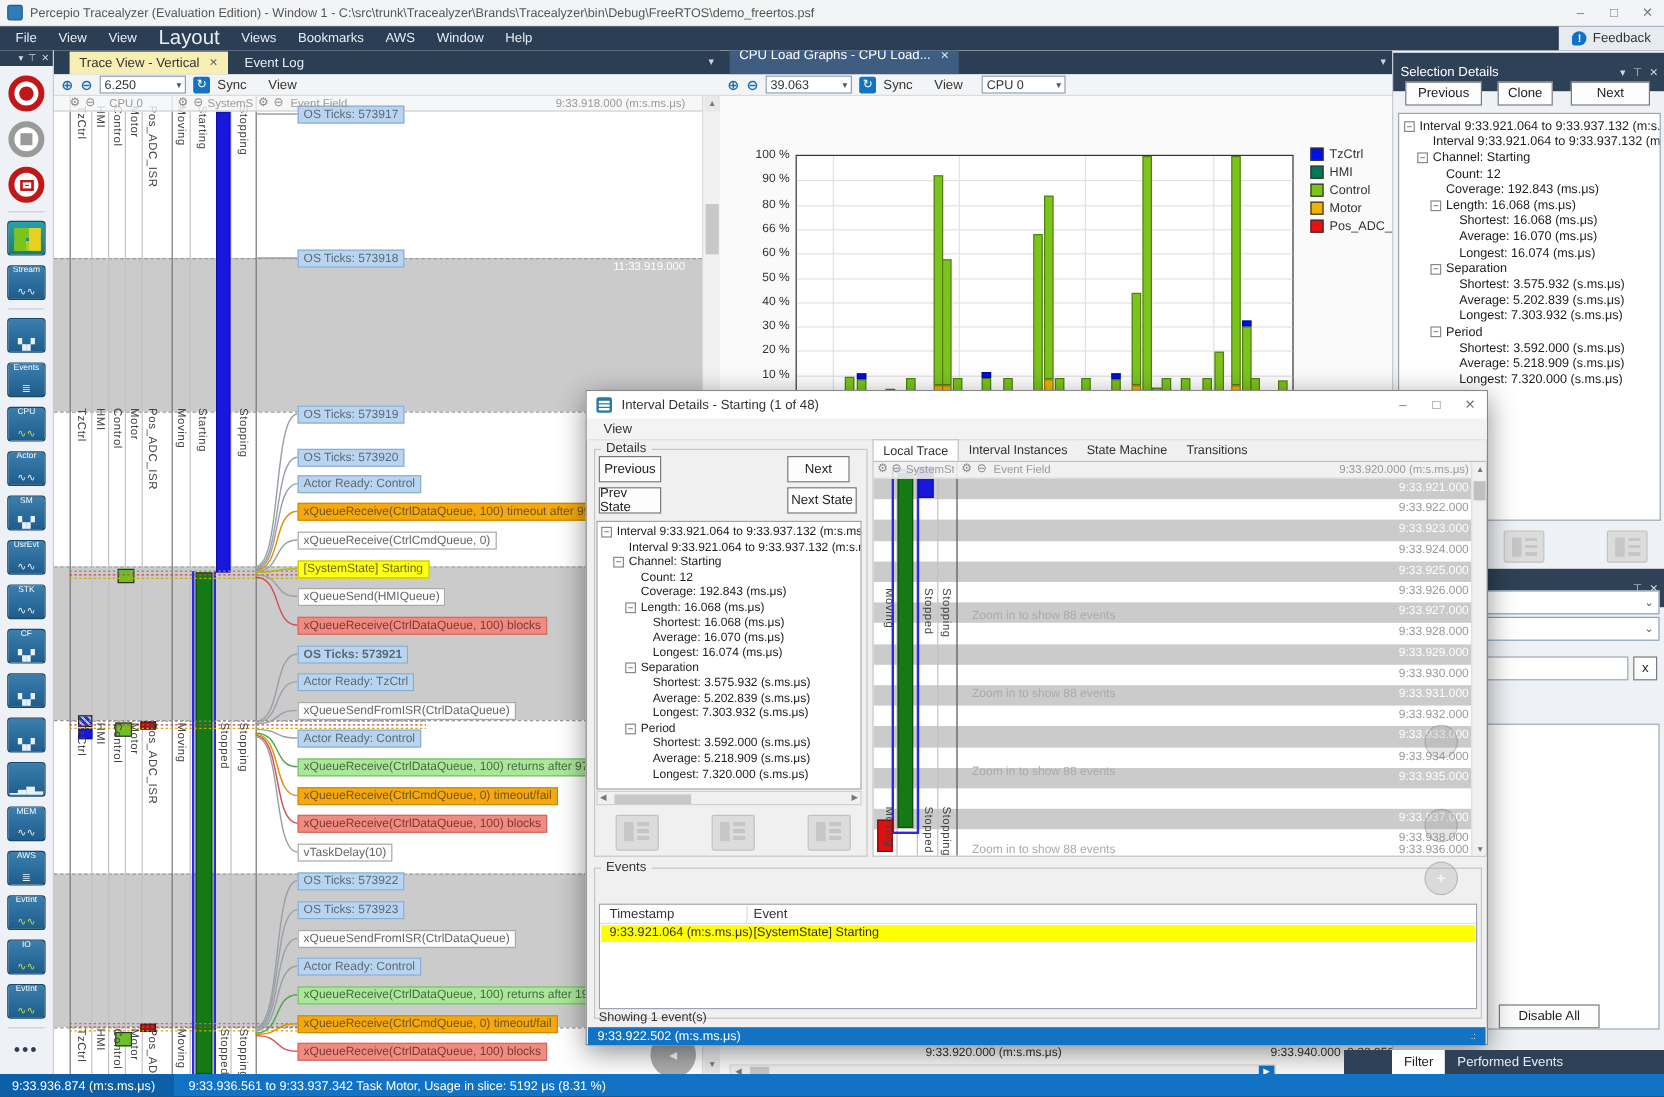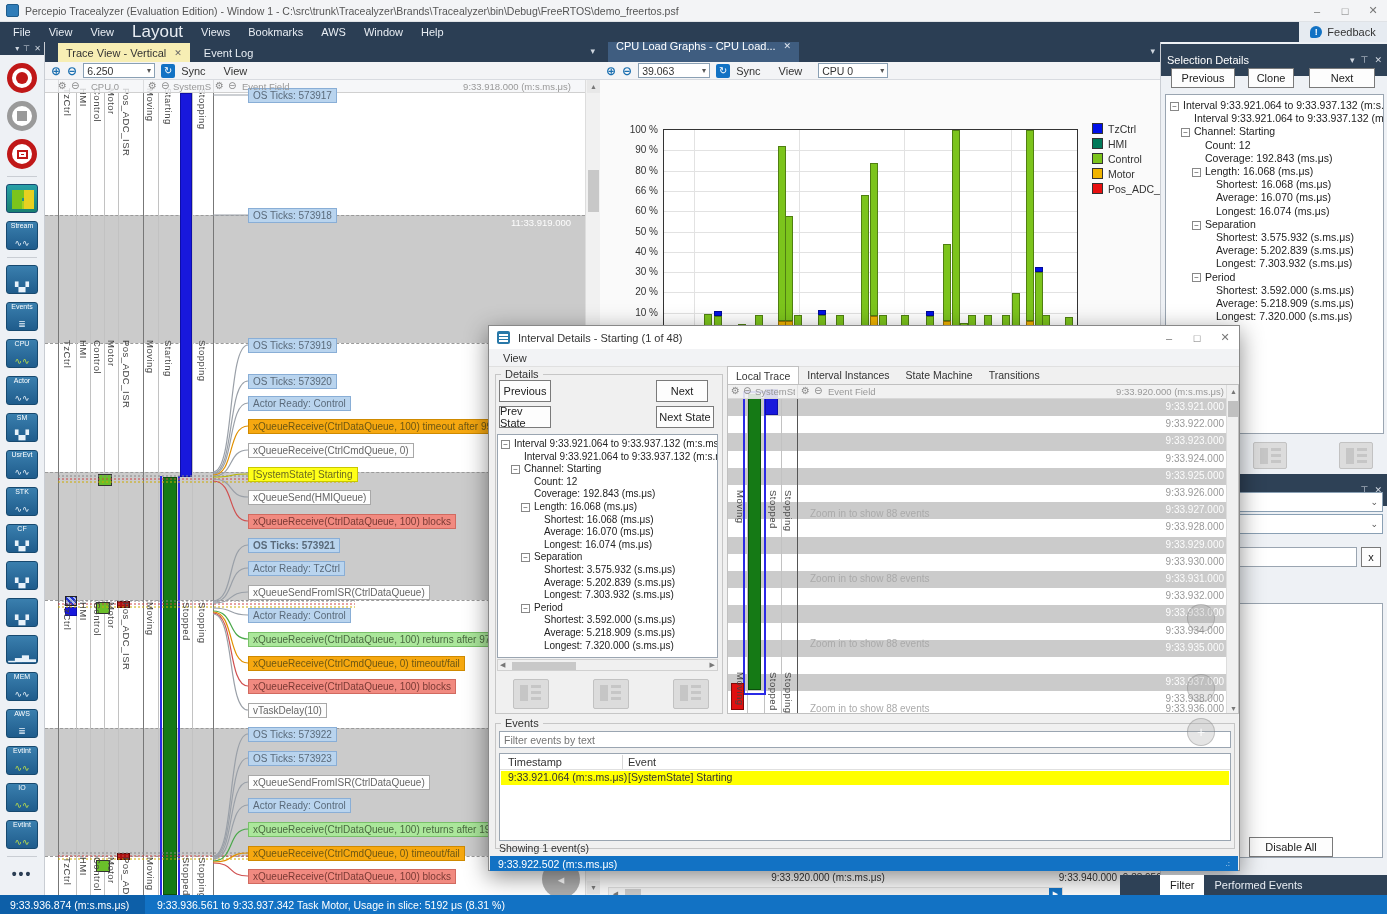--- a/index.html
+++ b/index.html
@@ -730,23 +730,20 @@
         <div style="position: absolute; left: 100px; top: 1px; font-size: 9.5px; color: rgb(153, 153, 153); z-index: 3;">Event Field</div>
         <div style="position: absolute; left: 330px; top: 1px; width: 166px; text-align: right; font-size: 9.5px; color: rgb(153, 153, 153); z-index: 3;">9:33.920.000 (m:s.ms.μs)</div>
         <div style="position: absolute; left: 498px; top: 0px; width: 14px; height: 330px; background: rgb(240, 240, 240); border-left: 1px solid rgb(221, 221, 221);"></div>
         <div style="position: absolute; left: 500px; top: 1px; width: 11px; height: 11px; color: rgb(119, 119, 119); font-size: 7px; text-align: center; line-height: 11px;">▲</div>
         <div style="position: absolute; left: 500px; top: 16px; width: 11px; height: 16px; background: rgb(192, 192, 192);"></div>
         <div style="position: absolute; left: 500px; top: 318px; width: 11px; height: 11px; color: rgb(119, 119, 119); font-size: 7px; text-align: center; line-height: 11px;">▼</div>
       </div>
 
     <div class="groupbox" style="left:6px;top:397px;width:740px;height:126px"></div>
     <div class="grouplabel" style="left:12px;top:391px">Events</div>
-    <div class="abs" style="left:10px;top:405px;width:732px;height:17px">
-      <input class="flt" placeholder="Filter events by text" style="">
-    </div>
     <div id="dlg-events-table">
       <div class="abs" style="left:0;top:0;width:730px;height:16px;border-bottom:1px solid #e0e0e0">
         <span style="position:absolute;left:8px;top:2px">Timestamp</span>
         <span style="position:absolute;left:128px;top:2px">Event</span>
         <div class="abs" style="left:122px;top:1px;width:1px;height:14px;background:#d8d8d8"></div>
       </div>
       <div class="abs" style="left:1px;top:17px;width:728px;height:14px;background:#ffff00">
         <span style="position:absolute;left:7px;top:0px;font-size:10.5px">9:33.921.064 (m:s.ms.μs)</span>
         <span style="position:absolute;left:127px;top:0px;font-size:10.5px">[SystemState] Starting</span>
       </div>

